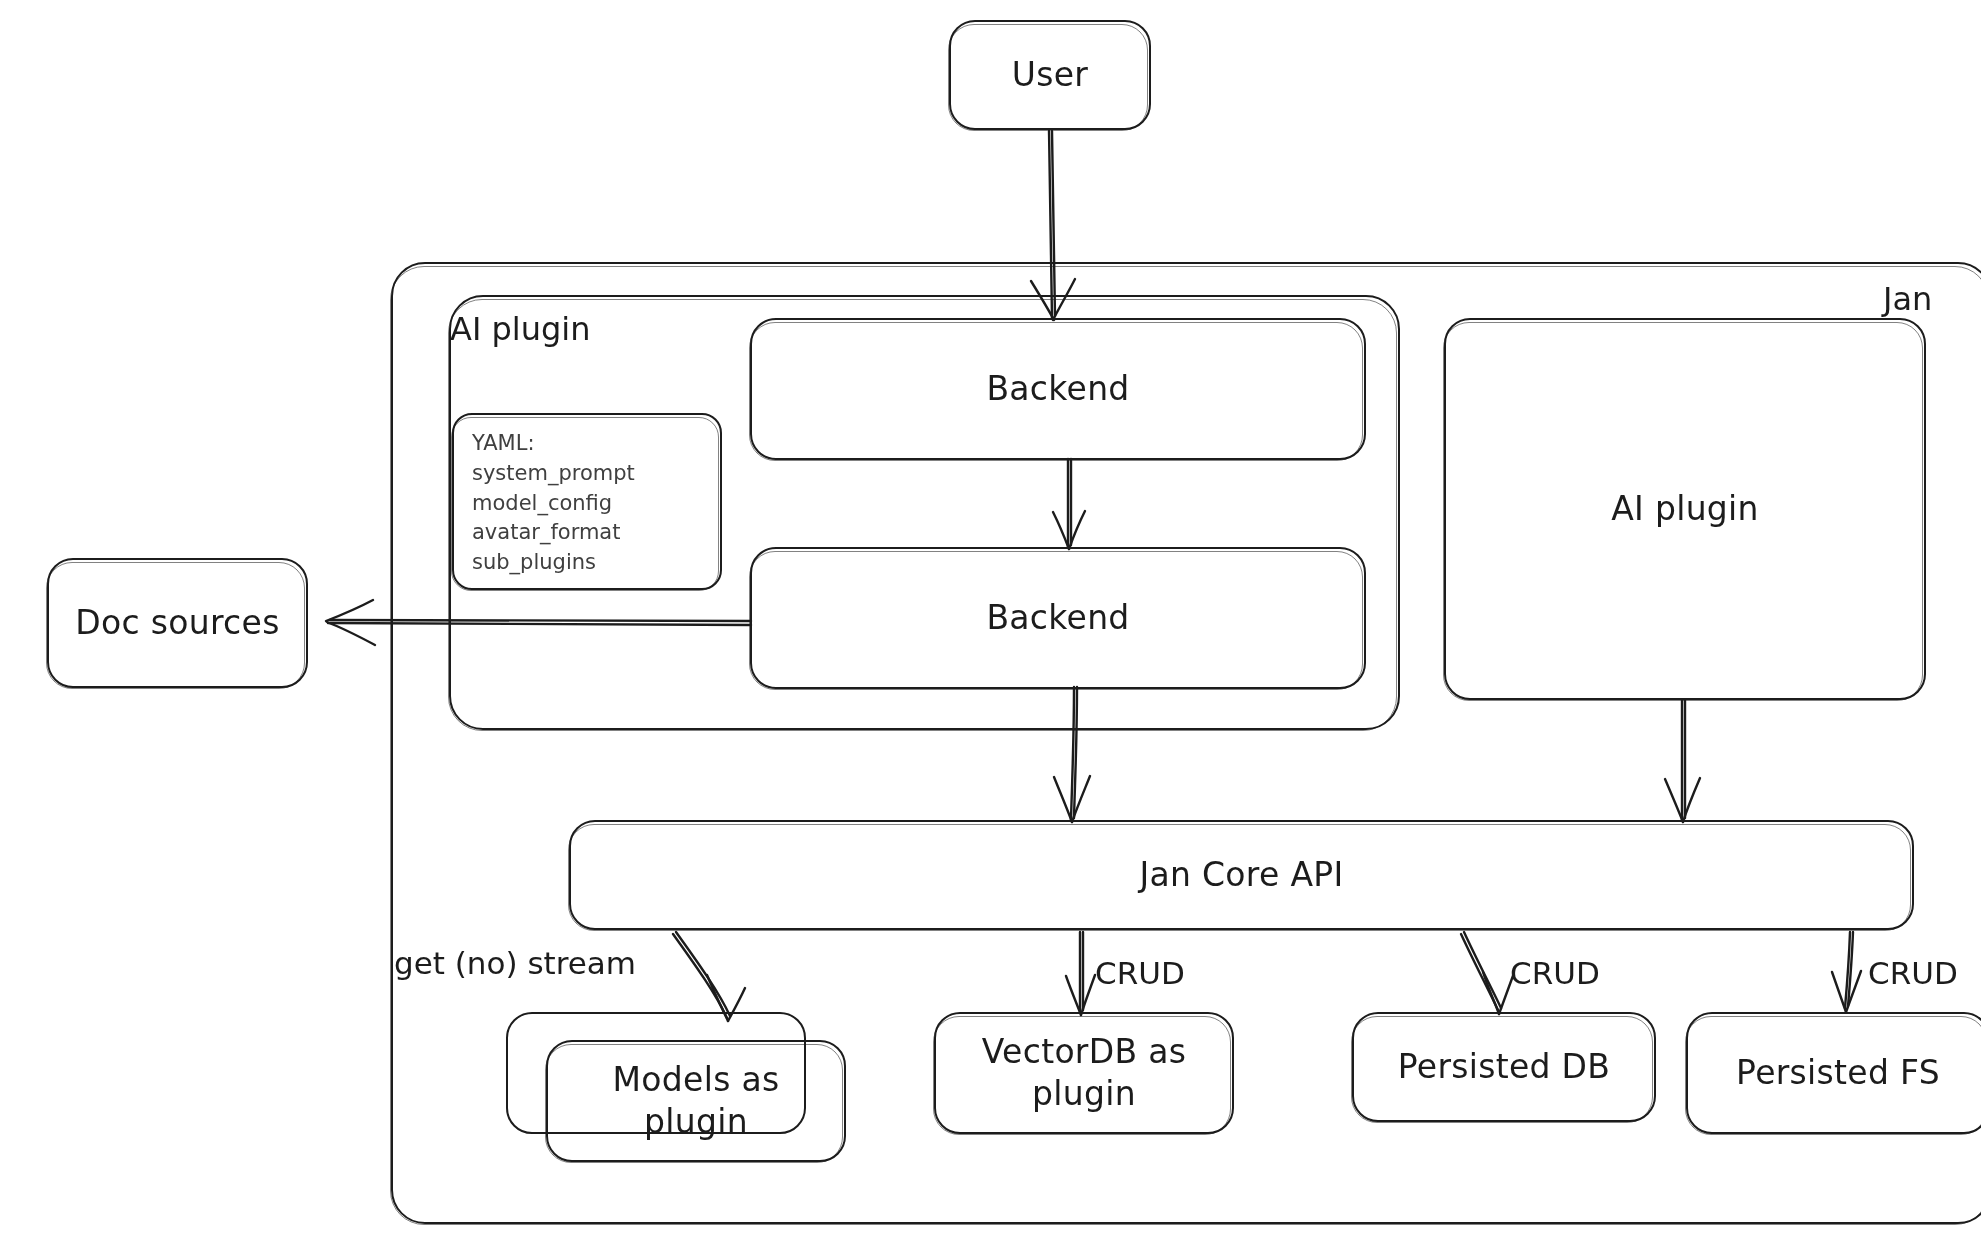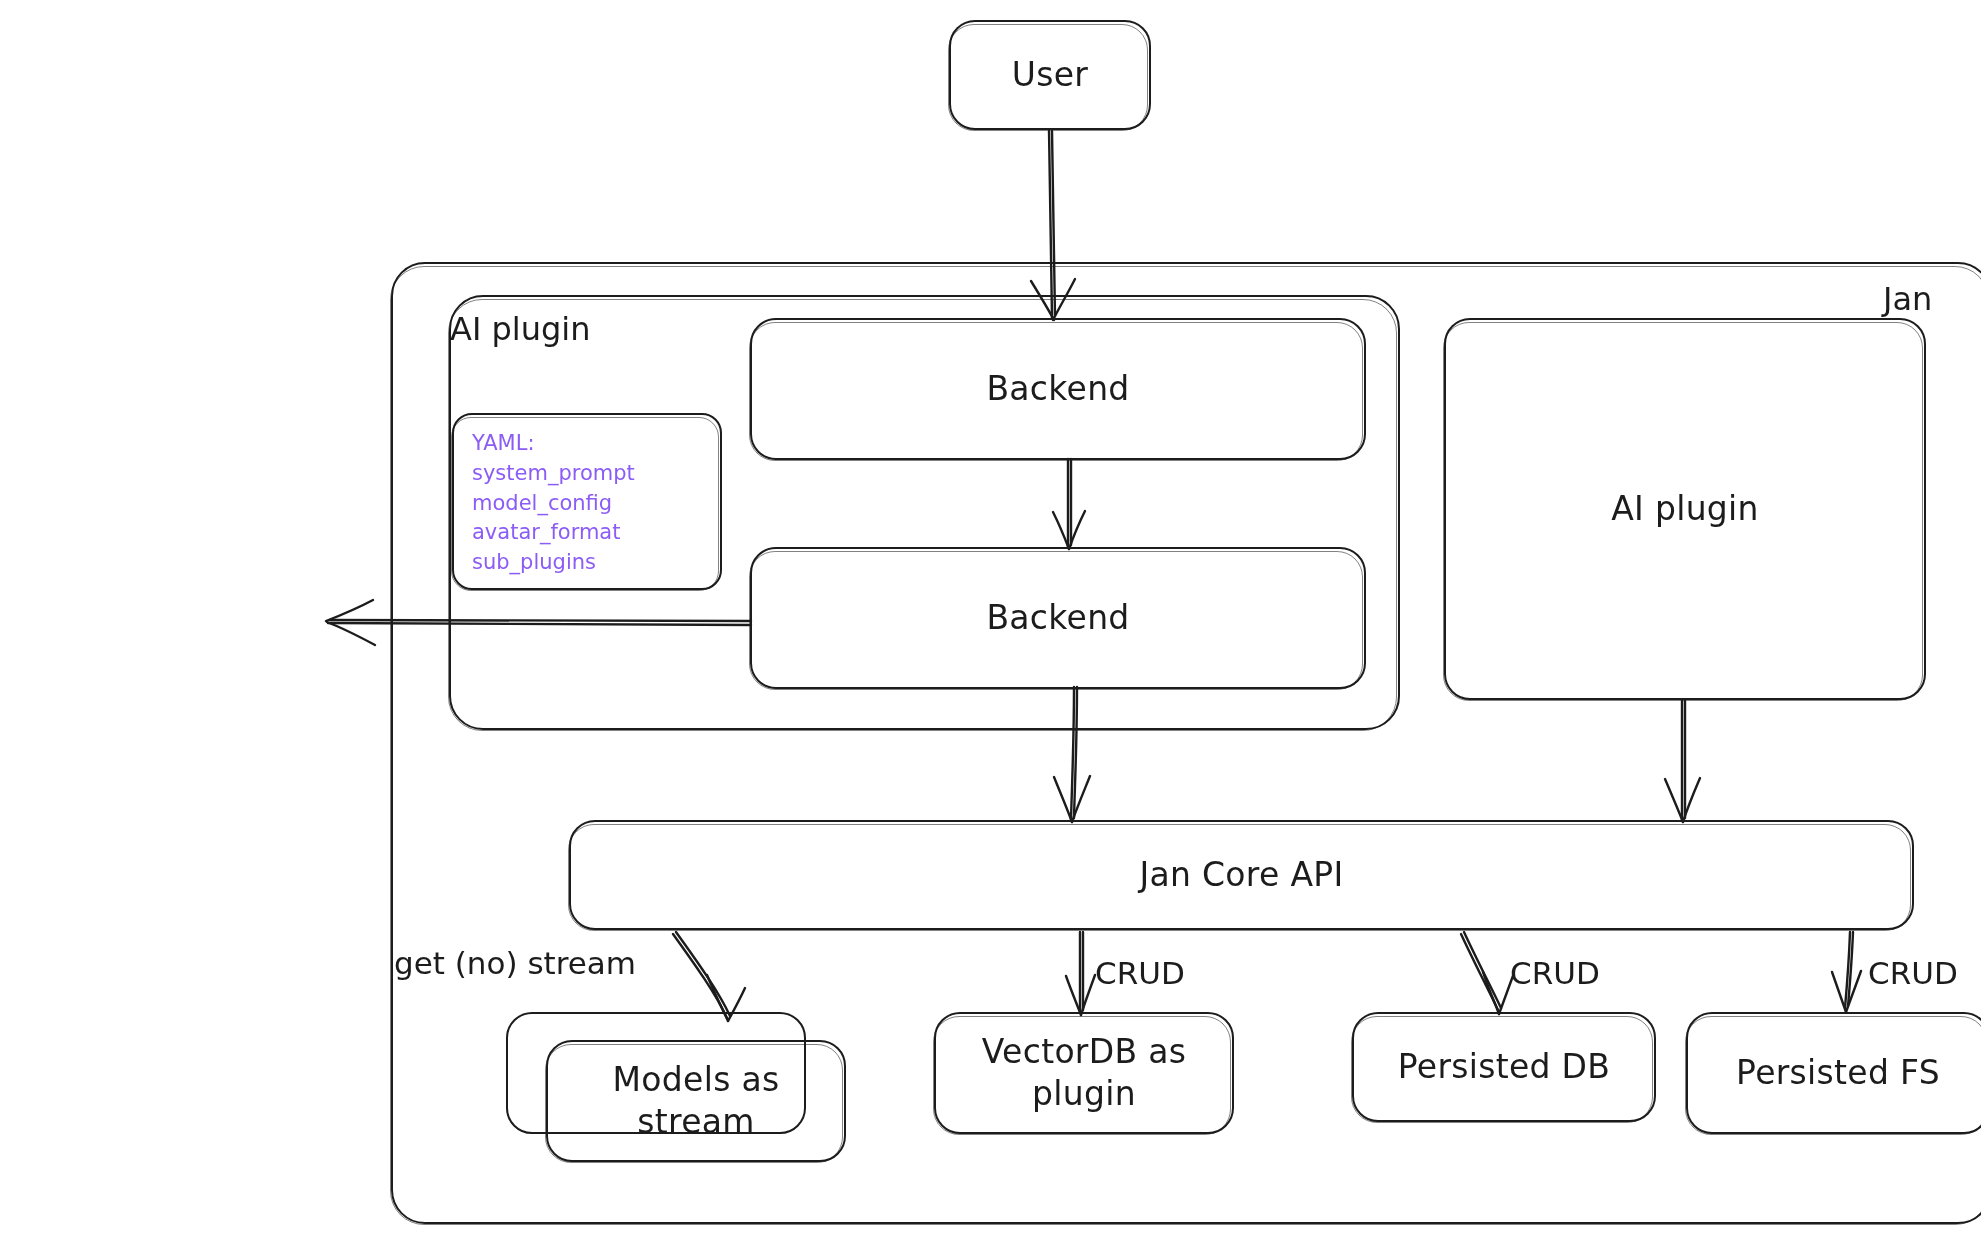--- a/index.html
+++ b/index.html
@@ -73,21 +73,21 @@
     justify-content: flex-start;
     border-radius: 20px;
     padding: 14px 18px;
   }
   .yaml-box::after { border-radius: 20px; }
   .yaml-text {
     font-size: 21px;
     line-height: 1.42;
     text-align: left;
     white-space: pre-line;
-    color: #8b5cf6;
+    color: #404040;
   }
   .container-box {
     border-radius: 34px;
   }
   .container-box::after { border-radius: 34px; }
 </style>
 </head>
 <body>
 
 <div id="canvas">
@@ -183,29 +183,32 @@
   </div>
 
   <div class="sketch-box" style="left:722px; top:547px; width:616px; height:142px;">
     <span class="lbl box-label">Backend</span>
   </div>
 
   <div class="sketch-box" style="left:1416px; top:318px; width:482px; height:382px;">
     <span class="lbl box-label">AI plugin</span>
   </div>
 
+  <div class="sketch-box" style="left:19px; top:558px; width:261px; height:130px;">
+    <span class="lbl box-label">Doc sources</span>
+  </div>
 
   <div class="sketch-box" style="left:541px; top:820px; width:1345px; height:110px;">
     <span class="lbl box-label">Jan Core API</span>
   </div>
 
   <div class="sketch-box no-second" style="left:478px; top:1012px; width:300px; height:122px;"></div>
   <div class="sketch-box" style="left:518px; top:1040px; width:300px; height:122px;">
     <span class="lbl box-label">Models as
-stream</span>
+plugin</span>
   </div>
 
   <div class="sketch-box" style="left:906px; top:1012px; width:300px; height:122px;">
     <span class="lbl box-label">VectorDB as
 plugin</span>
   </div>
 
   <div class="sketch-box" style="left:1324px; top:1012px; width:304px; height:110px;">
     <span class="lbl box-label">Persisted DB</span>
   </div>

